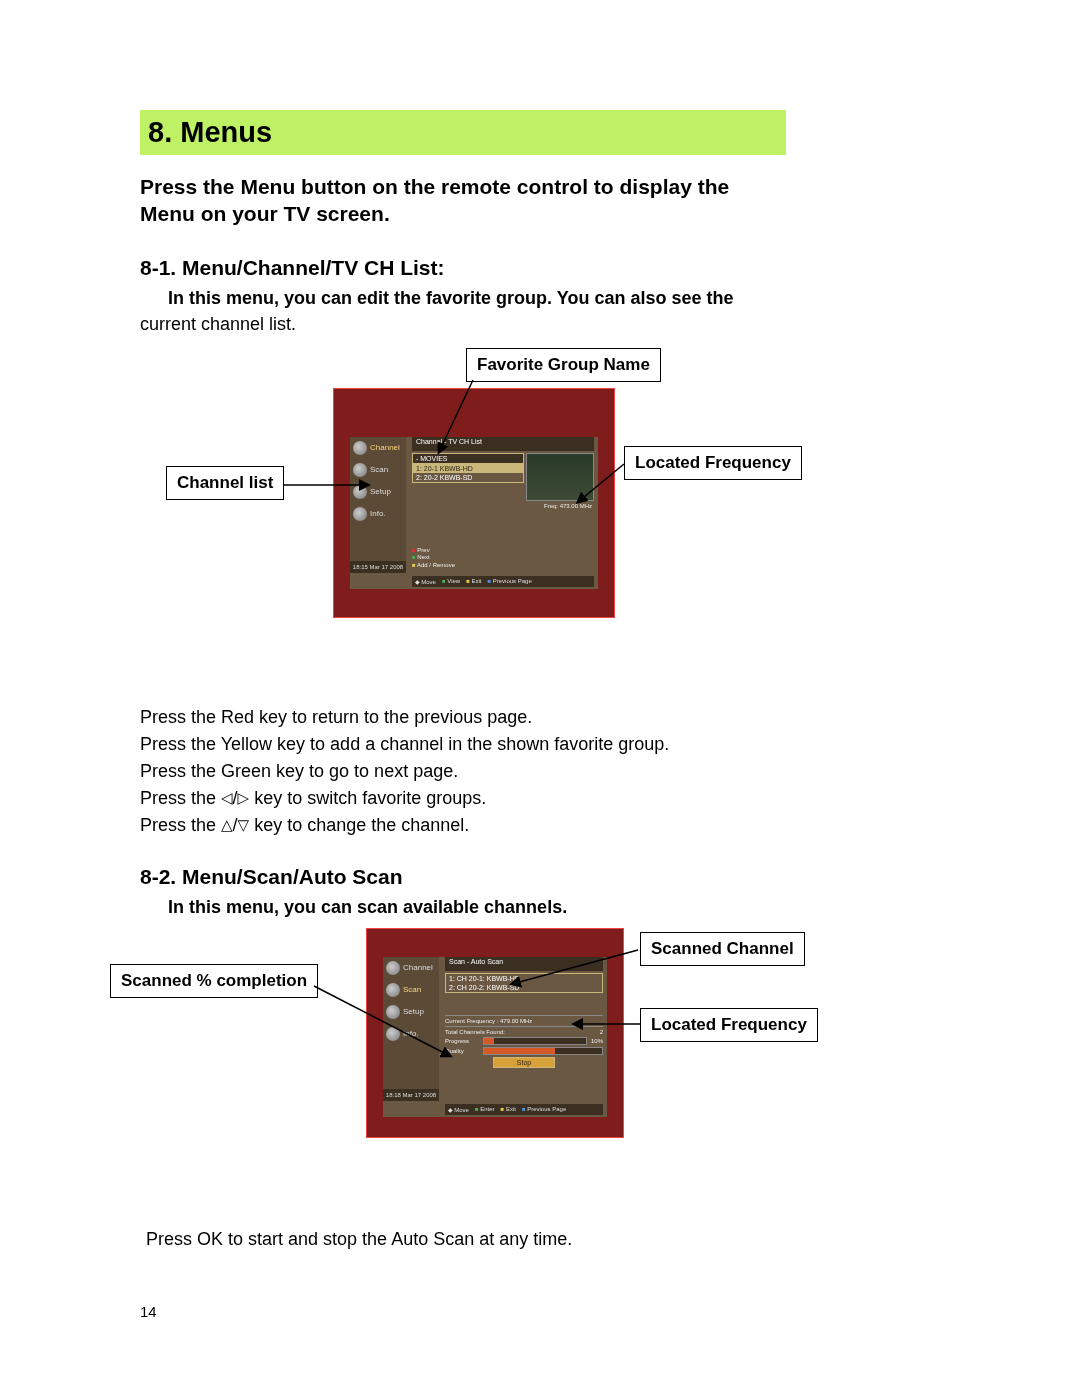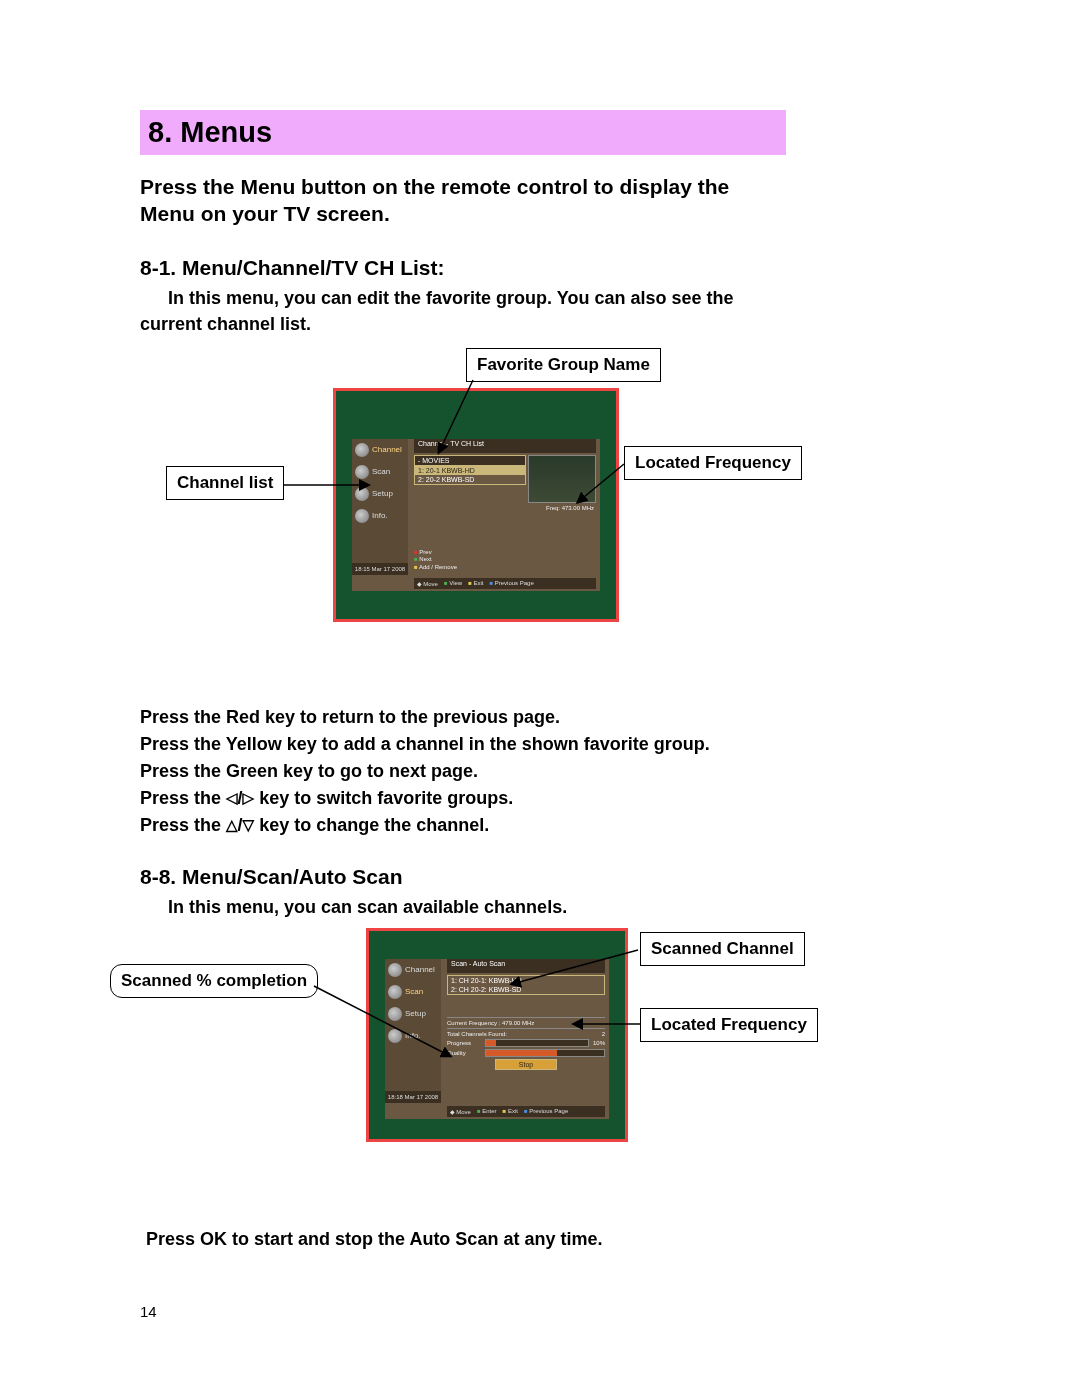--- a/index.html
+++ b/index.html
@@ -7,21 +7,21 @@
     background: #fff;
     font-family: Arial, Helvetica, sans-serif;
     color: #000;
     width: 1080px;
   }
   .page {
     padding: 110px 140px 60px 140px;
     position: relative;
   }
   .h1-bar {
-    background: #f0abfc;
+    background: #bef264;
     padding: 6px 8px;
     margin-bottom: 18px;
     width: 630px;
   }
   .h1 {
     font-size: 29px;
     font-weight: bold;
   }
   .intro {
     font-size: 21px;
@@ -35,21 +35,21 @@
     margin-bottom: 6px;
   }
   .body-text {
     font-size: 18px;
     font-weight: bold;
     line-height: 1.4;
     margin-left: 28px;
   }
   .body-text-noindent {
     font-size: 18px;
-    font-weight: bold;
+    font-weight: normal;
     line-height: 1.5;
   }
   .figure-area {
     position: relative;
     height: 340px;
     margin: 10px 0 16px 0;
   }
   .figure-area2 {
     position: relative;
     height: 280px;
@@ -59,22 +59,22 @@
     position: absolute;
     border: 1.5px solid #000;
     background: #fff;
     font-size: 17px;
     font-weight: bold;
     padding: 6px 10px;
     white-space: nowrap;
   }
   .screenshot {
     position: absolute;
-    background: #14532d;
-    border: 3px solid #ef4444;
+    background: #7f1d1d;
+    border: 1px solid #ef4444;
   }
   .tv-inner {
     position: absolute;
     background: #6b5843;
     left: 16px; top: 48px; right: 16px; bottom: 28px;
     font-size: 8px;
     color: #ddd;
   }
   .menu-col {
     position:absolute; left:0; top:0; bottom:16px; width:56px;
@@ -241,26 +241,26 @@
     <div>Press the Yellow key to add a channel in the shown favorite group.</div>
     <div>Press the Green key to go to next page.</div>
     <div>
       <span>Press the  </span><span class="tri">◁</span>/<span class="tri">▷</span><span>  key to switch favorite groups.</span>
     </div>
     <div>
       <span>Press the  </span><span class="tri">△</span>/<span class="tri">▽</span><span>  key to change the channel.</span>
     </div>
   </div>
 
-  <div class="h2" style="margin-top:26px;">8-8. Menu/Scan/Auto Scan</div>
+  <div class="h2" style="margin-top:26px;">8-2. Menu/Scan/Auto Scan</div>
   <div class="body-text">In this menu, you can scan available channels.</div>
 
   <div class="figure-area2">
     <div class="callout" style="left:500px; top:4px;">Scanned Channel</div>
-    <div class="callout" style="left:-30px; top:36px;border-radius:12px;">Scanned % completion</div>
+    <div class="callout" style="left:-30px; top:36px;">Scanned % completion</div>
     <div class="callout" style="left:500px; top:80px;">Located Frequency</div>
 
     <div class="screenshot" style="left:226px; top:0px; width:256px; height:208px;">
       <div class="tv-inner" style="top:28px; bottom:20px;">
         <div class="menu-col">
           <div class="menu-item">
               <span class="menu-icon"></span>
               <span>Channel</span>
             </div>
           <div class="menu-item sel">

